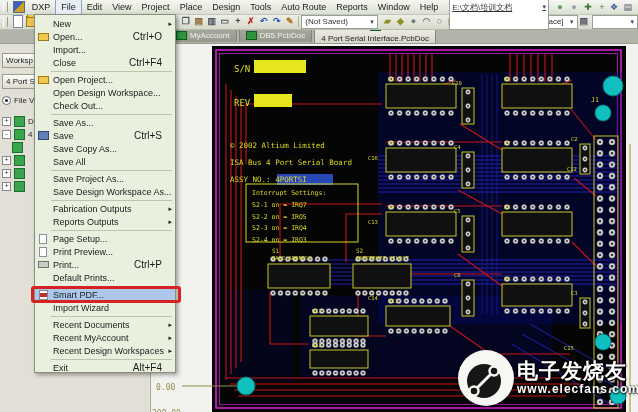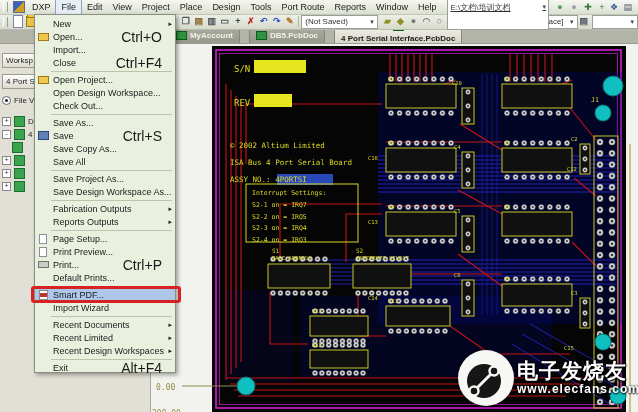--- a/index.html
+++ b/index.html
@@ -57,21 +57,21 @@
   .trow{display:flex;align-items:center;gap:3px;height:13px;}
   .expander{width:7px;height:7px;border:1px solid #888;background:#fff;font-size:7px;line-height:6px;
     text-align:center;color:#333;flex:none;}
   .nico{width:9px;height:9px;background:#3aa44c;border:1px solid #187030;flex:none;}
 
   
   .fmenu{position:absolute;left:34px;top:14px;width:142px;height:359px;background:#e9f1de;
     border:1px solid #8a8f82;box-shadow:2px 2px 4px rgba(0,0,0,.35);z-index:20;padding-top:2px;box-sizing:border-box;}
   .mrow{position:relative;height:13px;display:flex;align-items:center;font-size:9px;color:#1a1a1a;padding-left:18px;}
   .mrow .lbl{white-space:nowrap;overflow:hidden;}
-  .mrow .sc{position:absolute;right:13px;font-size:14px;}
+  .mrow .sc{position:absolute;right:13px;font-size:10px;}
   .mrow .sub{position:absolute;right:3px;font-size:7px;color:#222;}
   .mrow.sel{background:#adc7ea;}
   .msep{height:1px;background:#b9c6ad;margin:1.5px 3px 1.5px 16px;}
   .mic{position:absolute;left:3px;width:11px;height:9px;box-sizing:border-box;}
   .mic.folder,.mic.folder-open{background:#f0c850;border:1px solid #a07818;height:8px;top:2.5px;}
   .mic.save{background:#6080b8;border:1px solid #304878;top:2px;}
   .mic.page,.mic.preview{background:#fff;border:1px solid #8890a0;width:8px;height:10px;left:4px;top:1.5px;}
   .mic.printer{background:#c8ccc4;border:1px solid #70746e;height:7px;top:3px;}
   .mic.pdf{background:#fff;border:1px solid #888;width:9px;height:10px;left:4px;top:1.5px;position:absolute;}
   .mic.pdf::after{content:"";position:absolute;left:0;top:2px;right:0;height:4px;background:#c03030;}
@@ -101,21 +101,21 @@
     <div class="dxp-ico"></div>
     <div id="menubar-items" style="display:flex;">
         <span class="mitem">DXP</span>
         <span class="mitem open">File</span>
         <span class="mitem">Edit</span>
         <span class="mitem">View</span>
         <span class="mitem">Project</span>
         <span class="mitem">Place</span>
         <span class="mitem">Design</span>
         <span class="mitem">Tools</span>
-        <span class="mitem">Port Route</span>
+        <span class="mitem">Auto Route</span>
         <span class="mitem">Reports</span>
         <span class="mitem">Window</span>
         <span class="mitem">Help</span>
       </div>
     <div class="addr">
       <span>E:\文档\培训文档</span>
       <span class="car">▾</span>
     </div>
     <div class="icorow" id="menubar-icons">
         <div class="mico" style="color: rgb(90, 154, 90);">●</div>
@@ -169,21 +169,21 @@
       <span class="car">▾</span>
     </div>
     <div class="tico" style="color:#556;">▤</div>
     <div class="combo" style="width:40px;margin-left:2px;">
       <span class="car">▾</span>
     </div>
   </div>
 
   <div class="tabbar">
     <span class="homearrow">▲</span>
-    <div id="doc-tabs" style="display:flex;align-items:center;gap:9px;font-weight:bold;">
+    <div id="doc-tabs" style="display:flex;align-items:flex-start;gap:2px;">
         <div class="dtab">
           <span class="chip"></span>
           <span>MyAccount</span>
         </div>
         <div class="dtab">
           <span class="chip"></span>
           <span>DB5.PcbDoc</span>
         </div>
         <div class="dtab active">
           <span class="chip"></span>
@@ -996,21 +996,21 @@
       </div>
       <div class="mrow">
         <span class="lbl">Import Wizard</span>
       </div>
       <div class="msep"></div>
       <div class="mrow">
         <span class="lbl">Recent Documents</span>
         <span class="sub">▸</span>
       </div>
       <div class="mrow">
-        <span class="lbl">Recent Limited</span>
+        <span class="lbl">Recent MyAccount</span>
         <span class="sub">▸</span>
       </div>
       <div class="mrow">
         <span class="lbl">Recent Design Workspaces</span>
         <span class="sub">▸</span>
       </div>
       <div class="msep"></div>
       <div class="mrow">
         <span class="lbl">Exit</span>
         <span class="sc">Alt+F4</span>

